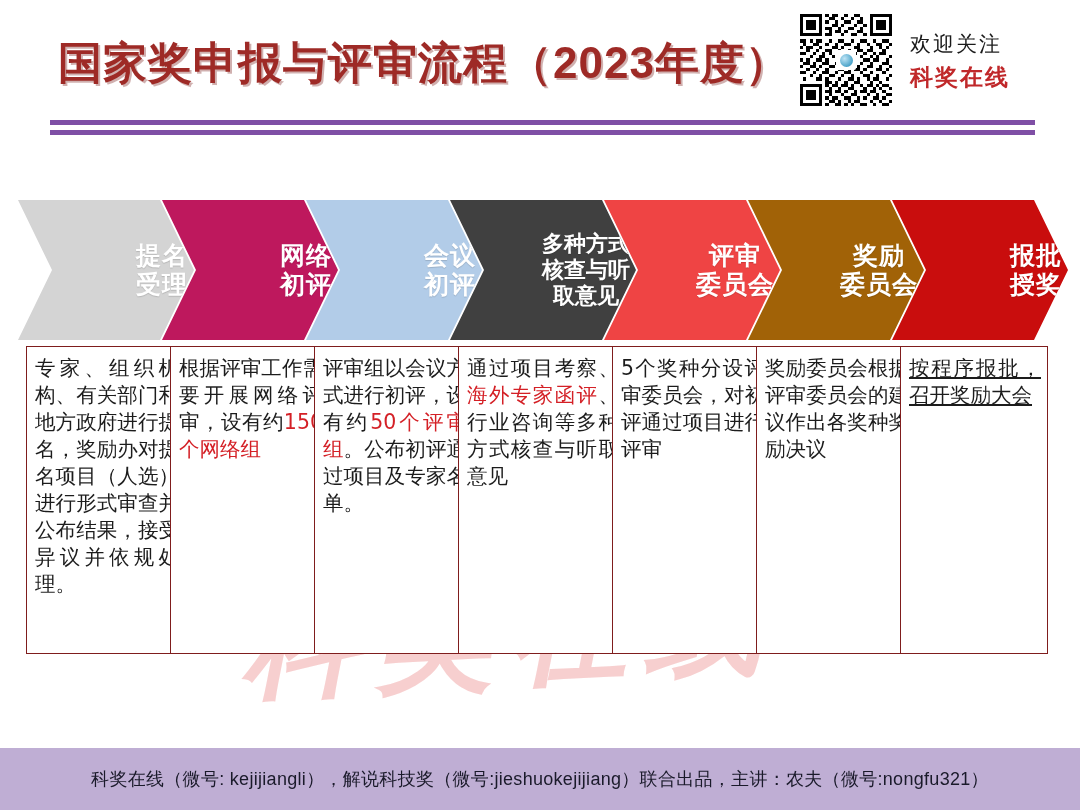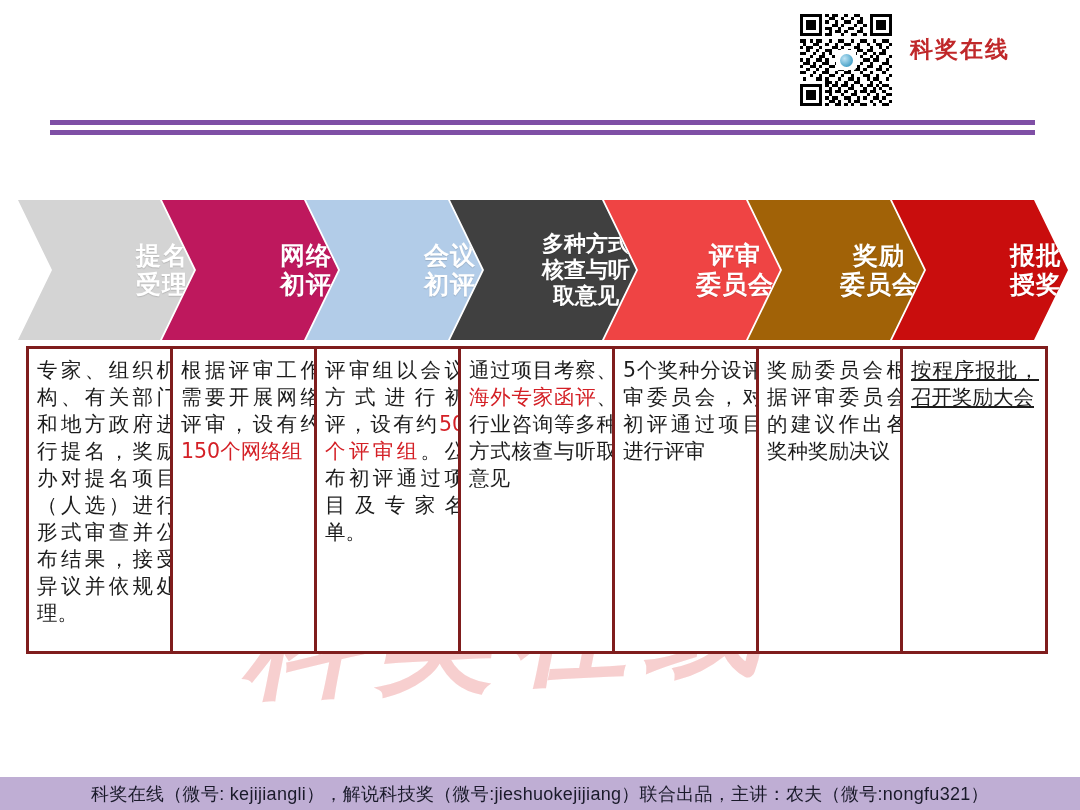--- a/index.html
+++ b/index.html
@@ -77,44 +77,45 @@
     clip-path: polygon(0 0, calc(100% - 34px) 0, 100% 50%, calc(100% - 34px) 100%, 0 100%, 34px 50%);
   }
   .chev .label { padding:0 6px; }
 
   .chev-small { font-size:22px; letter-spacing:0; }
 
   .desc {
     position:absolute; top:146px; left:8px;
     height:308px;
     background:#ffffff;
-    border:3px solid #7f1d1d;
+    border:1px solid #7f1d1d;
     padding:8px 6px 6px 8px;
     font-size:20.5px; line-height:1.32; color:#1c1c1c;
     text-align:justify;
     font-family:"DejaVu Sans","Liberation Sans",sans-serif;
     overflow:hidden;
   }
   .desc .hl { color:#d42026; }
 
   
   #footer {
-    position:absolute; left:0; bottom:0; width:1080px; height:33px;
+    position:absolute; left:0; bottom:0; width:1080px; height:62px;
     background:#bfaed4;
     display:flex; align-items:center; justify-content:center;
     z-index:3;
   }
   #footer-text {
     font-size:18px; color:#1a1a2a; letter-spacing:.3px; white-space:nowrap;
   }
 </style>
 </head>
 <body>
 
 <div id="header">
+  <div id="page-title" style="color: rgb(158, 42, 38);">国家奖申报与评审流程（2023年度）</div>
 
   <div id="qr-block">
     <div id="qr-code">
       <svg width="92" height="92" viewBox="0 0 29 29" shape-rendering="crispEdges">
         <rect width="29" height="29" fill="#fff"></rect>
         <g fill="#000">
           <rect x="0" y="0" width="7" height="1"></rect>
             <rect x="0" y="6" width="7" height="1"></rect>
           <rect x="0" y="0" width="1" height="7"></rect>
             <rect x="6" y="0" width="1" height="7"></rect>
@@ -320,20 +321,21 @@
           <rect x="19" y="28" width="2" height="1"></rect>
             <rect x="23" y="28" width="1" height="1"></rect>
             <rect x="26" y="28" width="2" height="1"></rect>
         </g>
       </svg>
       <div id="qr-center-logo">
           <span class="dot"></span>
         </div>
     </div>
     <div id="qr-text">
+      <div id="welcome-text">欢迎关注</div>
       <div id="brand-text" style="color: rgb(192, 40, 42);">科奖在线</div>
     </div>
   </div>
 
   <div class="rule" id="rule-top" style="background: rgb(127, 79, 165);"></div>
   <div class="rule" id="rule-bottom" style="background: rgb(127, 79, 165);"></div>
 </div>
 
 <div id="watermark" style="color: rgb(246, 199, 199);">科奖在线</div>
 

